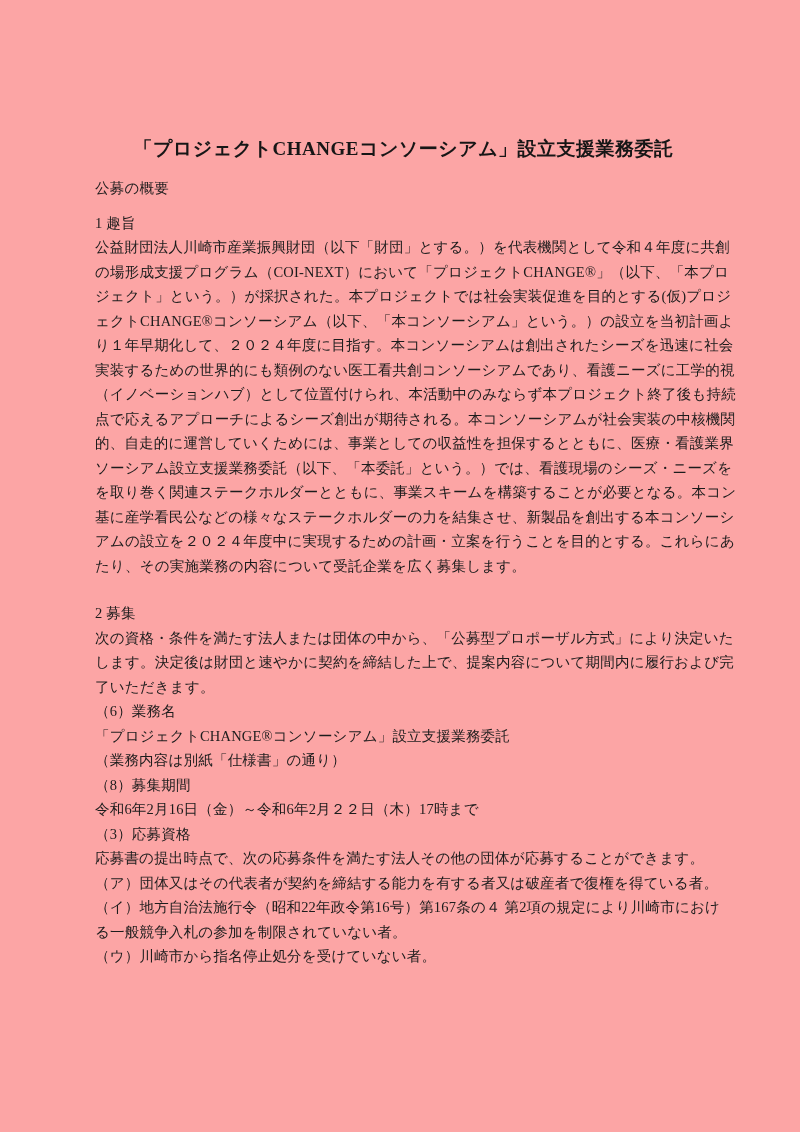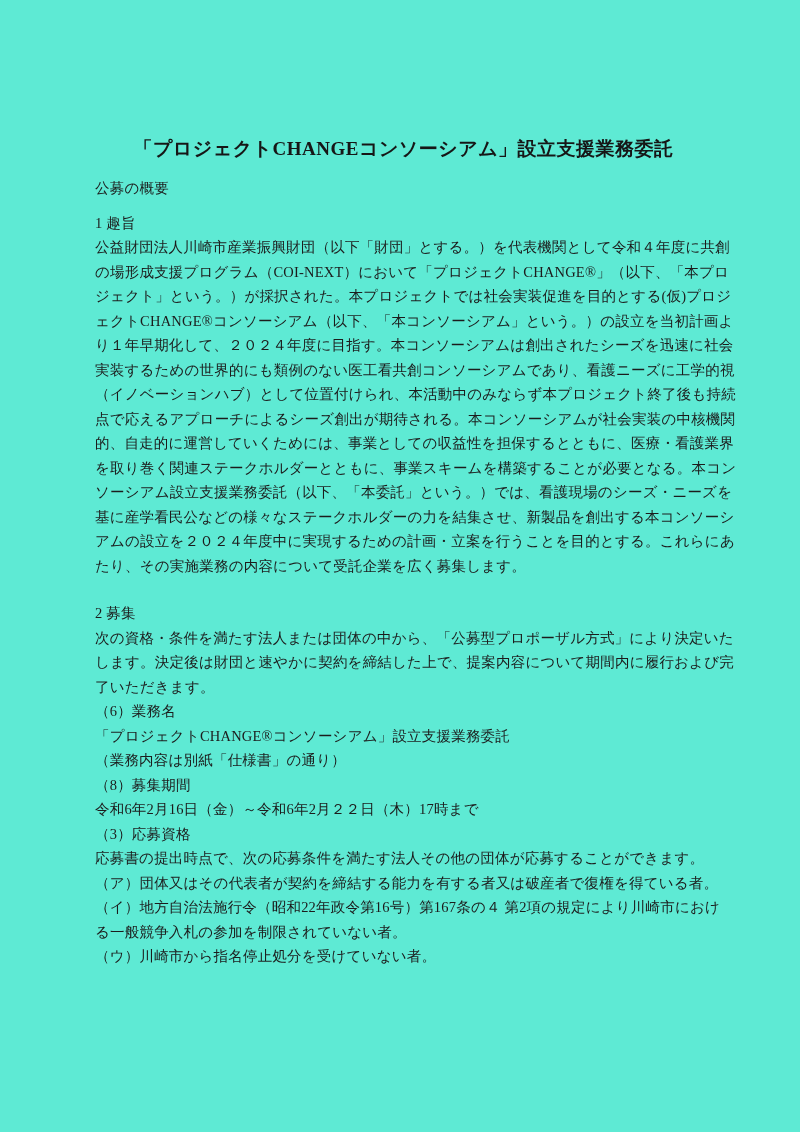--- a/index.html
+++ b/index.html
@@ -5,21 +5,21 @@
   html, body {
     margin: 0;
     padding: 0;
     background: #ffffff;
   }
   .page {
     position: relative;
     width: 800px;
     height: 1132px;
     margin: 0 auto;
-    background: #5eead4;
+    background: #fca5a5;
     color: #1a1a1a;
     overflow: hidden;
     font-family: "Liberation Sans", sans-serif;
   }
   .content {
     padding: 132px 88px 0 95px;
   }
   .doc-title {
     margin-bottom: 10px;
   }
@@ -58,22 +58,22 @@
         <div class="b-head">1 趣旨</div>
         <div class="b-line">公益財団法人川崎市産業振興財団（以下「財団」とする。）を代表機関として令和４年度に共創</div>
         <div class="b-line">の場形成支援プログラム（COI-NEXT）において「プロジェクトCHANGE®」（以下、「本プロ</div>
         <div class="b-line">ジェクト」という。）が採択された。本プロジェクトでは社会実装促進を目的とする(仮)プロジ</div>
         <div class="b-line">ェクトCHANGE®コンソーシアム（以下、「本コンソーシアム」という。）の設立を当初計画よ</div>
         <div class="b-line">り１年早期化して、２０２４年度に目指す。本コンソーシアムは創出されたシーズを迅速に社会</div>
         <div class="b-line">実装するための世界的にも類例のない医工看共創コンソーシアムであり、看護ニーズに工学的視</div>
         <div class="b-line">（イノベーションハブ）として位置付けられ、本活動中のみならず本プロジェクト終了後も持続</div>
         <div class="b-line">点で応えるアプローチによるシーズ創出が期待される。本コンソーシアムが社会実装の中核機関</div>
         <div class="b-line">的、自走的に運営していくためには、事業としての収益性を担保するとともに、医療・看護業界</div>
+        <div class="b-line">ソーシアム設立支援業務委託（以下、「本委託」という。）では、看護現場のシーズ・ニーズを</div>
         <div class="b-line">を取り巻く関連ステークホルダーとともに、事業スキームを構築することが必要となる。本コン</div>
-        <div class="b-line">ソーシアム設立支援業務委託（以下、「本委託」という。）では、看護現場のシーズ・ニーズを</div>
         <div class="b-line">基に産学看民公などの様々なステークホルダーの力を結集させ、新製品を創出する本コンソーシ</div>
         <div class="b-line">アムの設立を２０２４年度中に実現するための計画・立案を行うことを目的とする。これらにあ</div>
         <div class="b-line">たり、その実施業務の内容について受託企業を広く募集します。</div>
         <div class="b-gap-lg"></div>
         <div class="b-head">2 募集</div>
         <div class="b-line">次の資格・条件を満たす法人または団体の中から、「公募型プロポーザル方式」により決定いた</div>
         <div class="b-line">します。決定後は財団と速やかに契約を締結した上で、提案内容について期間内に履行および完</div>
         <div class="b-line">了いただきます。</div>
         <div class="b-line">（6）業務名</div>
         <div class="b-line">「プロジェクトCHANGE®コンソーシアム」設立支援業務委託</div>

